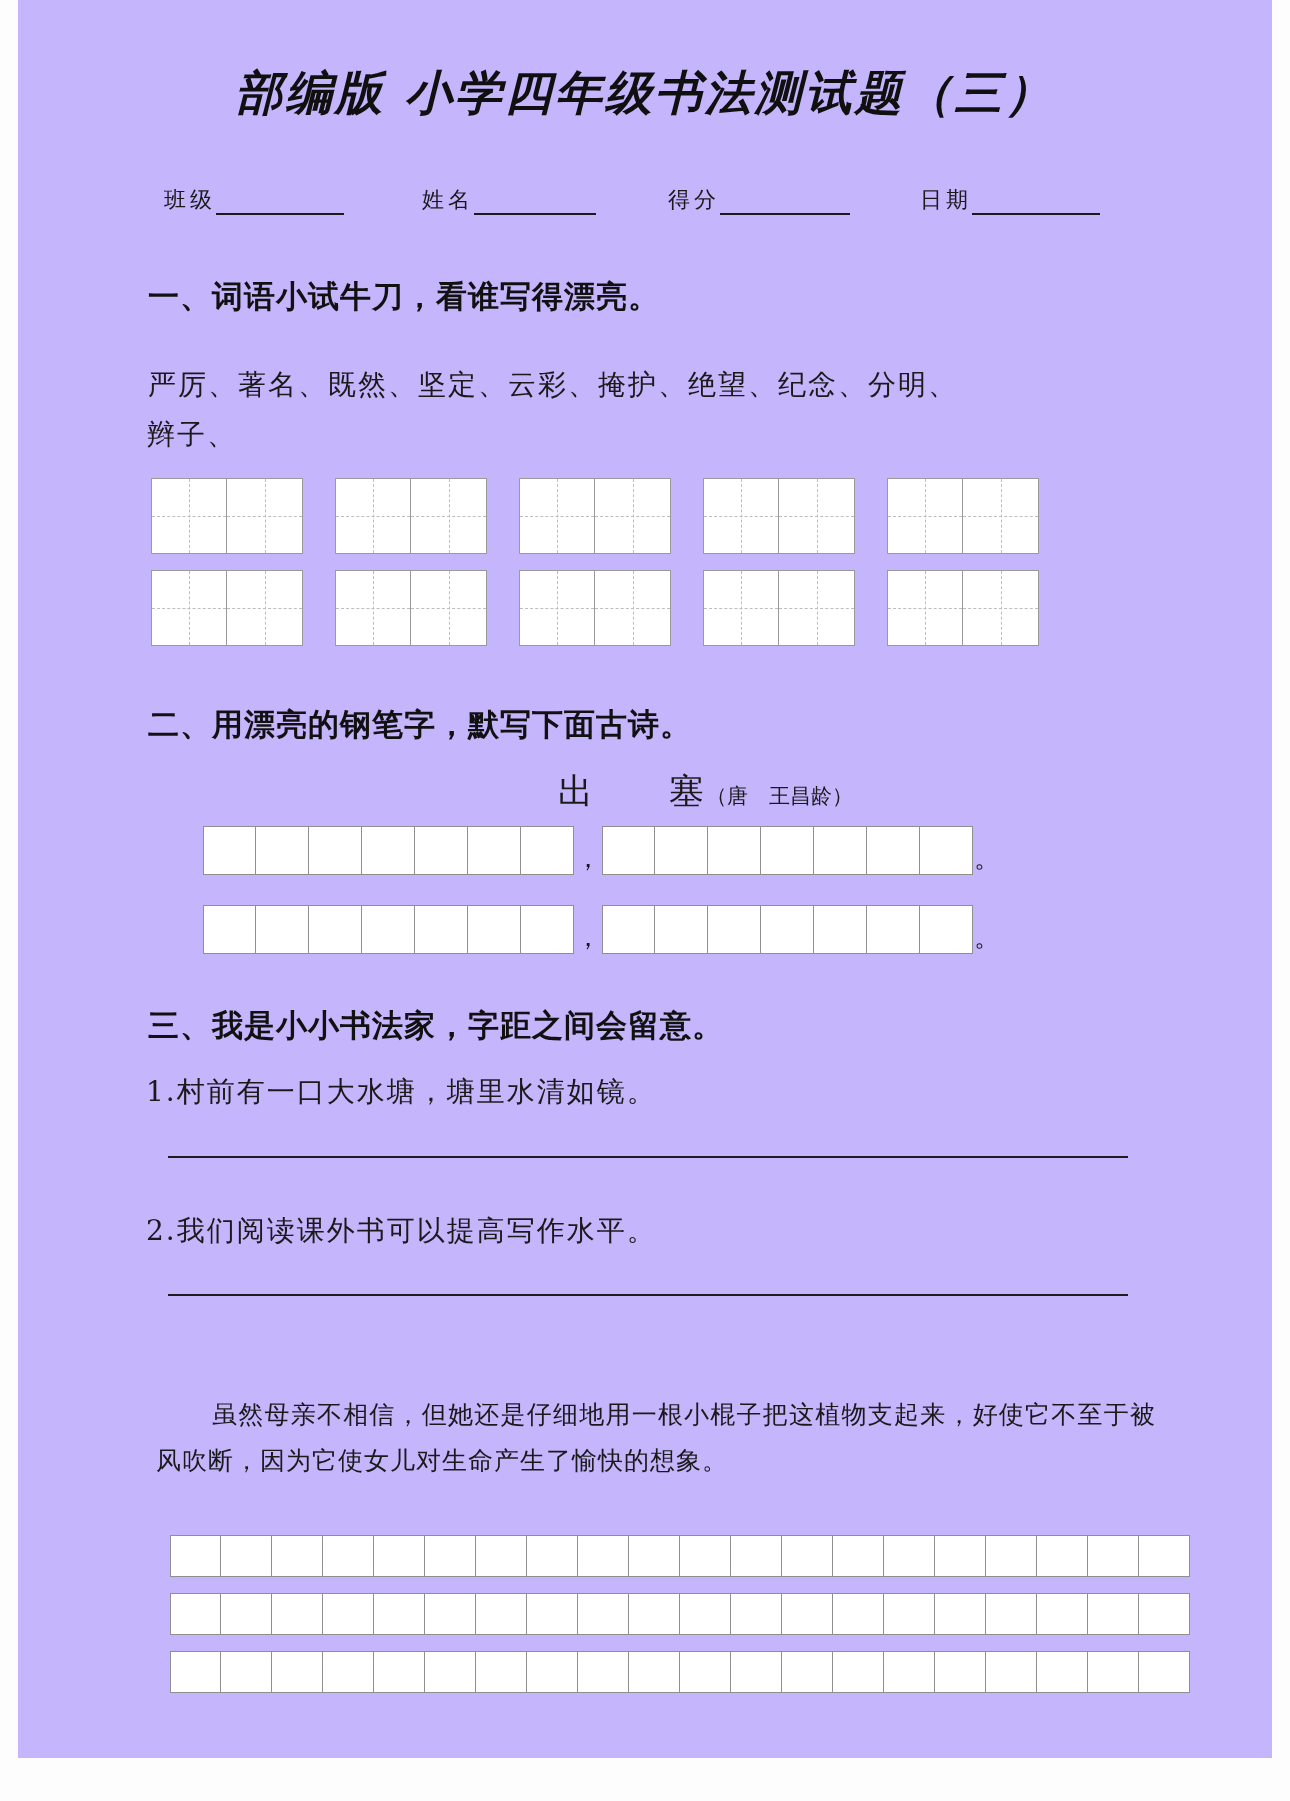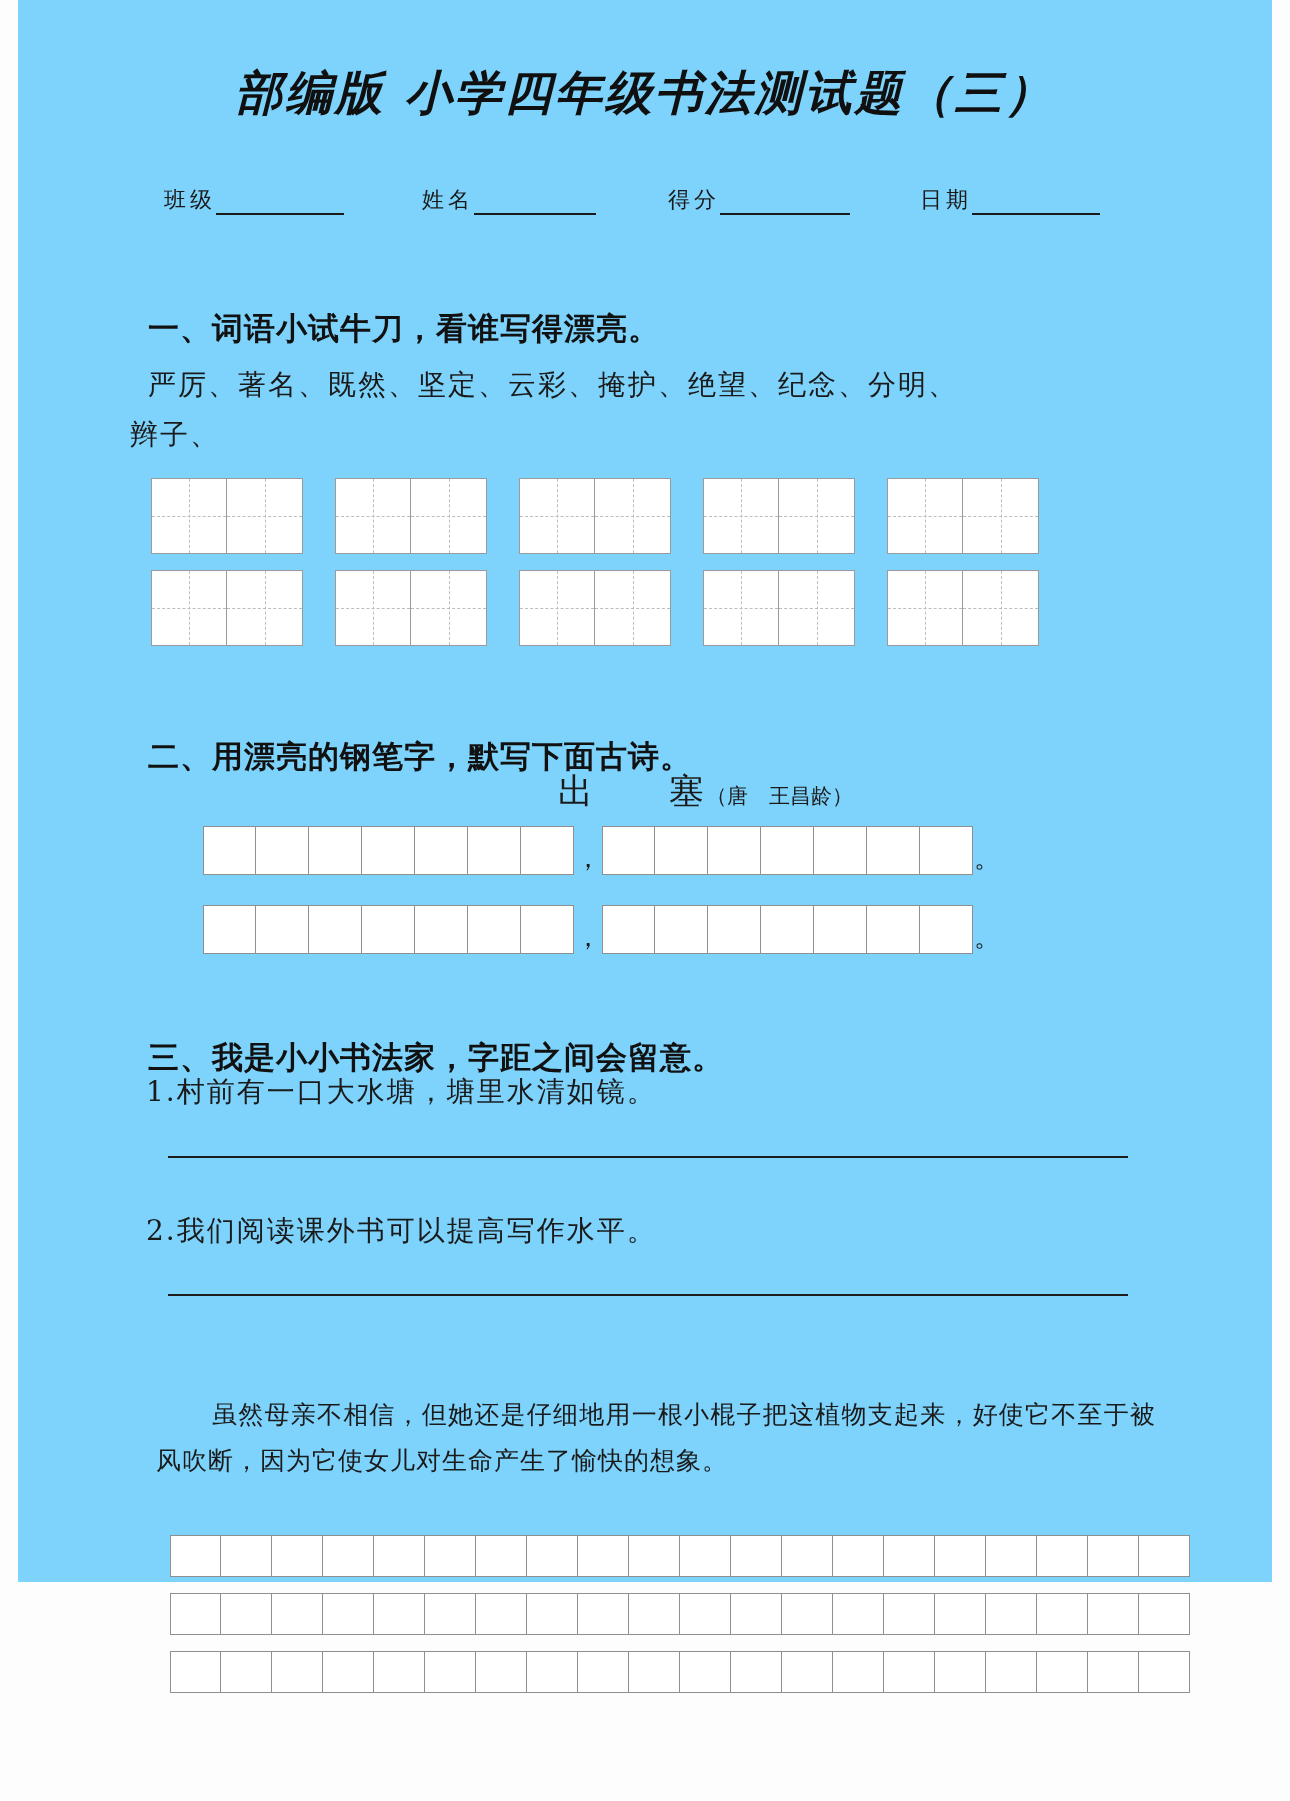--- a/index.html
+++ b/index.html
@@ -13,22 +13,22 @@
     height: 1801px;
     background: #fdfdfd;
     overflow: hidden;
     font-family: "DejaVu Sans", sans-serif;
   }
   .sheet {
     position: absolute;
     left: 18px;
     top: 0px;
     width: 1254px;
-    height: 1582px;
-    background: #7dd3fc;
+    height: 1758px;
+    background: #c4b5fd;
   }
 
   
   .title {
     position: absolute;
     left: 0;
     top: 62px;
     width: 1254px;
     text-align: center;
     font-family: "DejaVu Serif", serif;
@@ -75,21 +75,20 @@
 
   
   .sec-heading {
     position: absolute;
     font-family: "Liberation Sans", sans-serif;
     font-size: 31px;
     font-weight: 600;
     color: #111111;
     letter-spacing: 1px;
     white-space: nowrap;
-    margin-top: 32px;
   }
 
   
   .body-text {
     position: absolute;
     font-family: "DejaVu Serif", serif;
     font-size: 28px;
     color: #1a1a1a;
     letter-spacing: 2px;
     white-space: nowrap;
@@ -223,21 +222,21 @@
       <span class="gap3"></span>
       <span class="info-field">
         <span class="info-label">日期</span>
         <span class="info-blank blank-w4"></span>
       </span>
     </div>
 
     <div class="sec-heading" style="left:130px; top:276px;">一、词语小试牛刀，看谁写得漂亮。</div>
 
     <div class="body-text" style="left:130px; top:366px;">严厉、著名、既然、坚定、云彩、掩护、绝望、纪念、分明、</div>
-    <div class="body-text" style="left:112px; top:416px;">辫子、</div>
+    <div class="body-text" style="left:129px; top:416px;">辫子、</div>
 
     <div class="tzg-row" id="tzg-row-1" style="left:133px; top:478px;">
         <div class="tzg-group">
           <div class="tzg"></div>
           <div class="tzg"></div>
         </div>
         <div class="tzg-group">
           <div class="tzg"></div>
           <div class="tzg"></div>
         </div>

